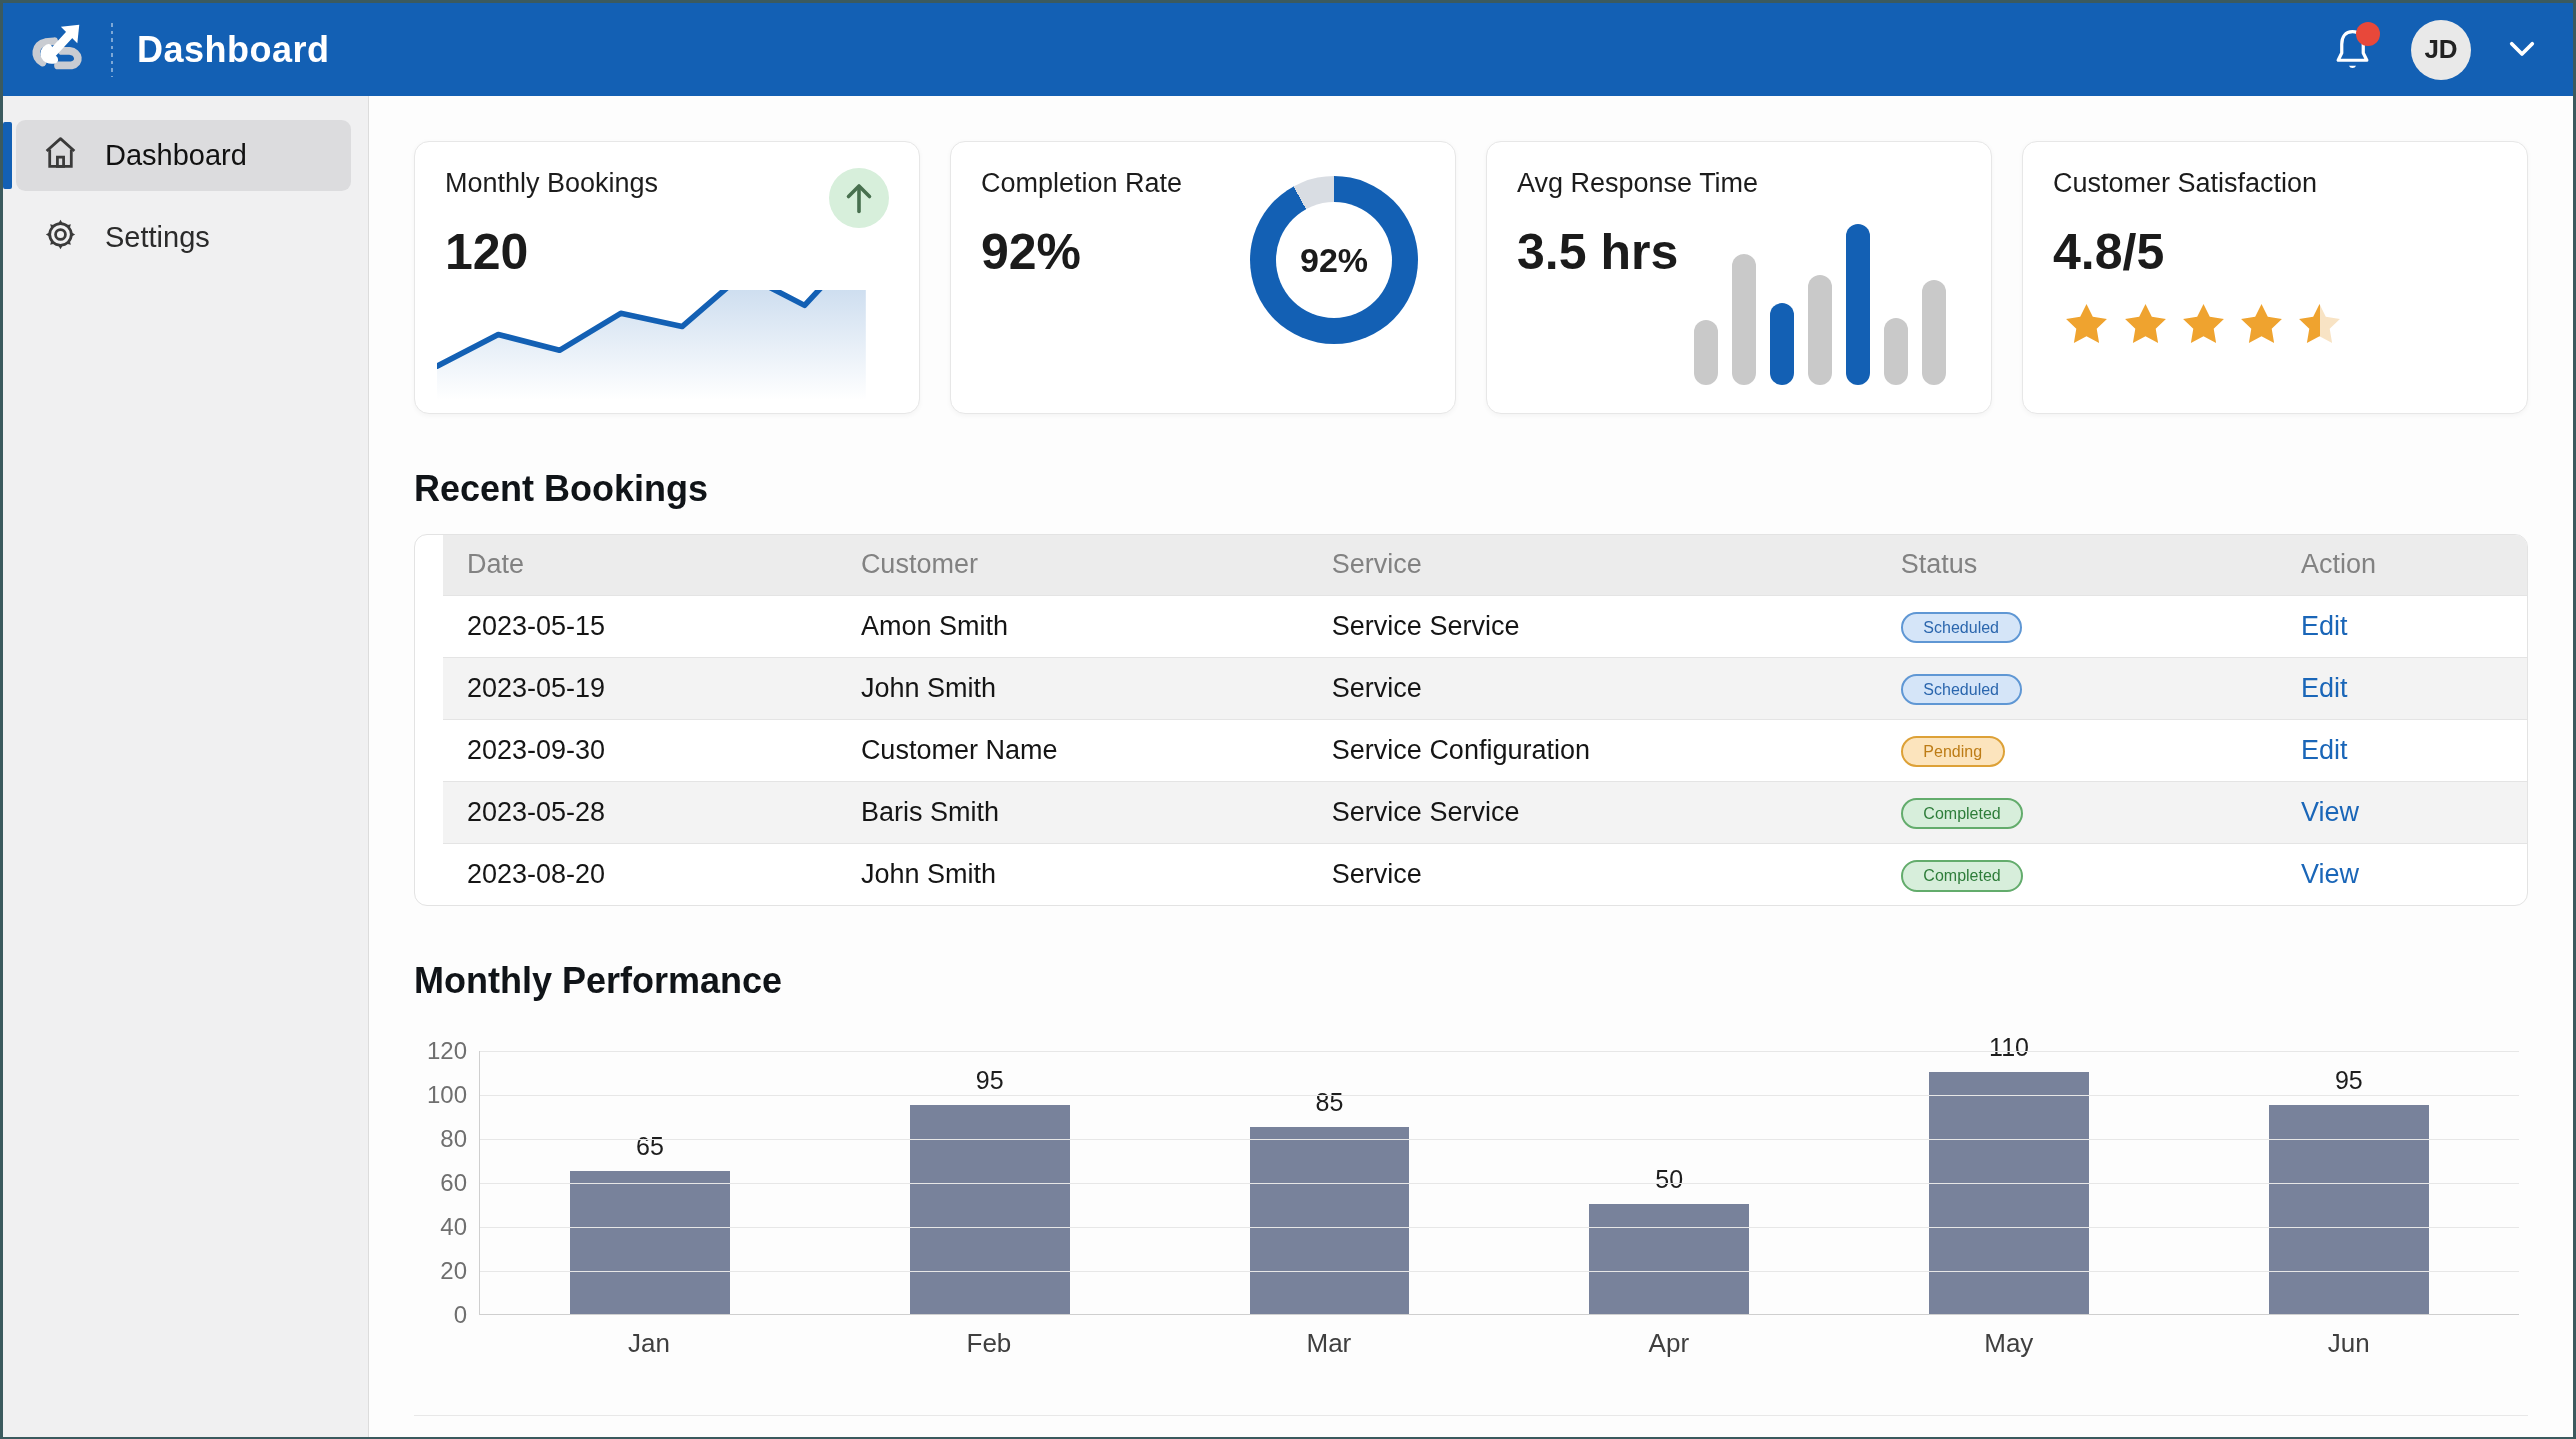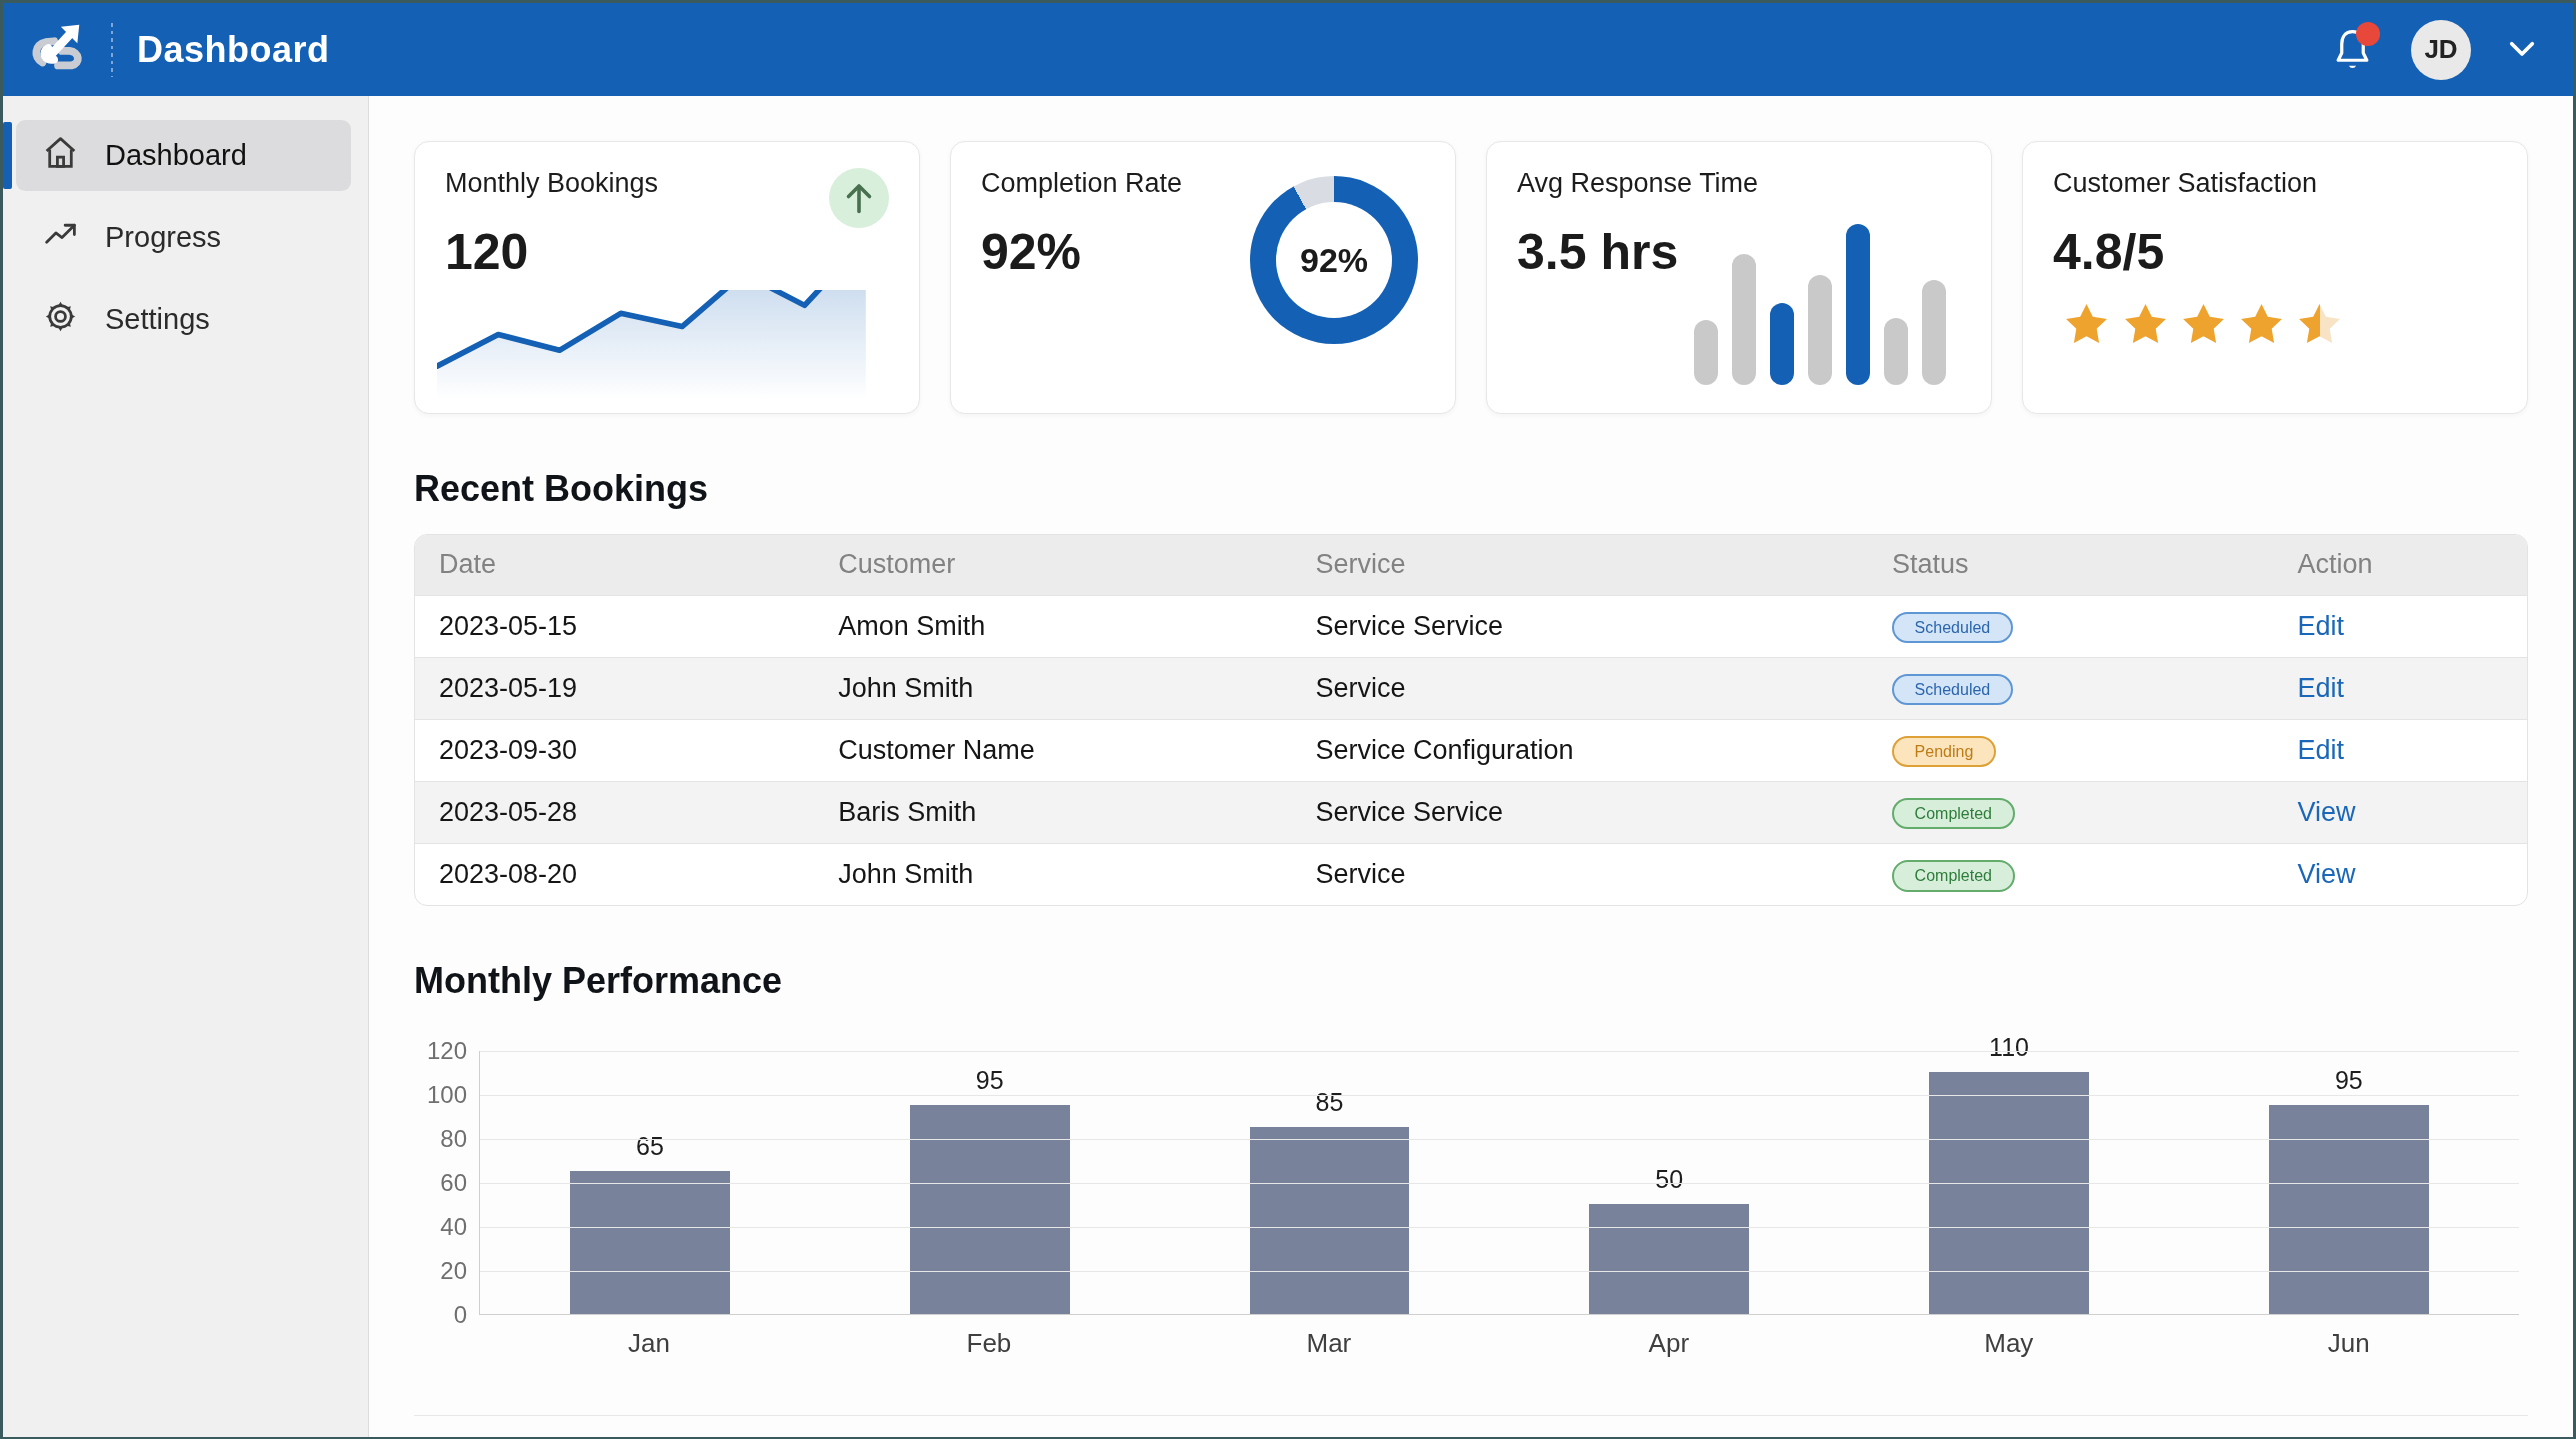--- a/index.html
+++ b/index.html
@@ -56,21 +56,21 @@
   .minibars { position:absolute; right:45px; bottom:28px; display:flex; align-items:flex-end; gap:14px; height:164px; }
   .minibar { width:24px; border-radius:12px; }
   .minibar.gray { background:#c9c9c9; }
   .minibar.blue { background:#1360b4; }
   .stars { display:flex; gap:9.3px; margin-top:18.7px; }
 
   
   .section-heading { font-size:36px; font-weight:bold; color:#101418; margin-top:54px; }
 
   
-  .table-card { margin-top:24px; border:1.9px solid #e3e3e3; border-radius:13px; overflow:hidden; background:#fff; }
+  .table-card { margin-top:24px; border:1.9px solid #e3e3e3; border-radius:13px; overflow:hidden; background:#fff;padding-left:28px; }
   table.bookings { width:100%; border-collapse:collapse; }
   .bookings th { background:#ececec; color:#828282; font-weight:normal; font-size:27px;
                  text-align:left; height:60px; padding-left:24px; }
   .bookings td { font-size:27px; color:#151515; height:62px; padding-left:24px;
                  border-top:1.9px solid #e4e4e4; }
   .bookings tr.alt td { background:#f3f3f3; }
   .col-date{width:18.9%} .col-customer{width:22.6%} .col-service{width:27.3%}
   .col-status{width:19.2%} .col-action{width:12%}
   .badge { display:inline-block; padding:4.7px 20.6px; border-radius:933px; font-size:16px; border:2.8px solid; }
   .badge.blue  { background:#d5e5f8; border-color:#5f97d4; color:#2b66ad; }
@@ -138,27 +138,20 @@
   <div class="body-row">
 
     <nav class="sidebar" id="sidebar-nav">
         <div class="nav-item active">
           <span><svg width="37" height="37" viewBox="0 0 24 24">
               <path d="M3 11 L12 3 L21 11" fill="none" stroke="#3a3a3a" stroke-width="1.8" stroke-linejoin="round"></path>
               <path d="M5 10 L5 21 L19 21 L19 10" fill="none" stroke="#3a3a3a" stroke-width="1.8"></path>
               <rect x="10" y="15" width="4" height="6" fill="none" stroke="#3a3a3a" stroke-width="1.8"></rect>
             </svg></span>
           <span>Dashboard</span>
-        </div>
-        <div class="nav-item">
-          <span><svg width="37" height="37" viewBox="0 0 24 24">
-              <polyline points="3,17 9,11 13,14 21,6" fill="none" stroke="#3a3a3a" stroke-width="1.8" stroke-linecap="round" stroke-linejoin="round"></polyline>
-              <polyline points="15,6 21,6 21,12" fill="none" stroke="#3a3a3a" stroke-width="1.8" stroke-linecap="round" stroke-linejoin="round"></polyline>
-            </svg></span>
-          <span>Progress</span>
         </div>
         <div class="nav-item">
           <span><svg width="37" height="37" viewBox="0 0 24 24">
               <circle cx="12" cy="12" r="3.2" fill="none" stroke="#3a3a3a" stroke-width="1.8"></circle>
               <path d="M12 2.5 L13.5 5 L10.5 5 Z M12 21.5 L13.5 19 L10.5 19 Z M2.5 12 L5 10.5 L5 13.5 Z M21.5 12 L19 10.5 L19 13.5 Z M5.3 5.3 L8 6 L6 8 Z M18.7 5.3 L16 6 L18 8 Z M5.3 18.7 L8 18 L6 16 Z M18.7 18.7 L16 18 L18 16 Z" fill="#3a3a3a"></path>
               <circle cx="12" cy="12" r="7" fill="none" stroke="#3a3a3a" stroke-width="1.8"></circle>
             </svg></span>
           <span>Settings</span>
         </div>
       </nav>

